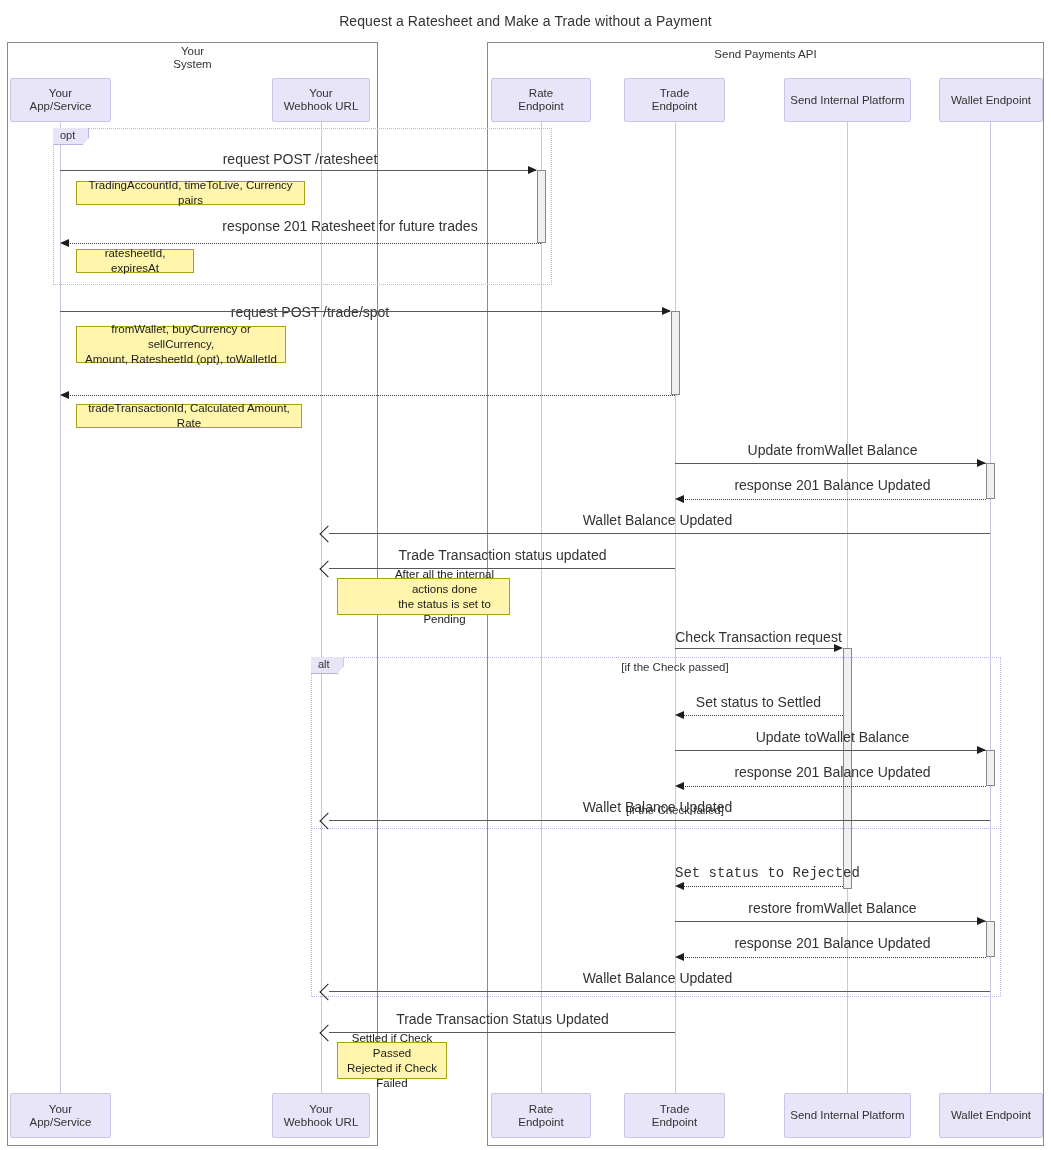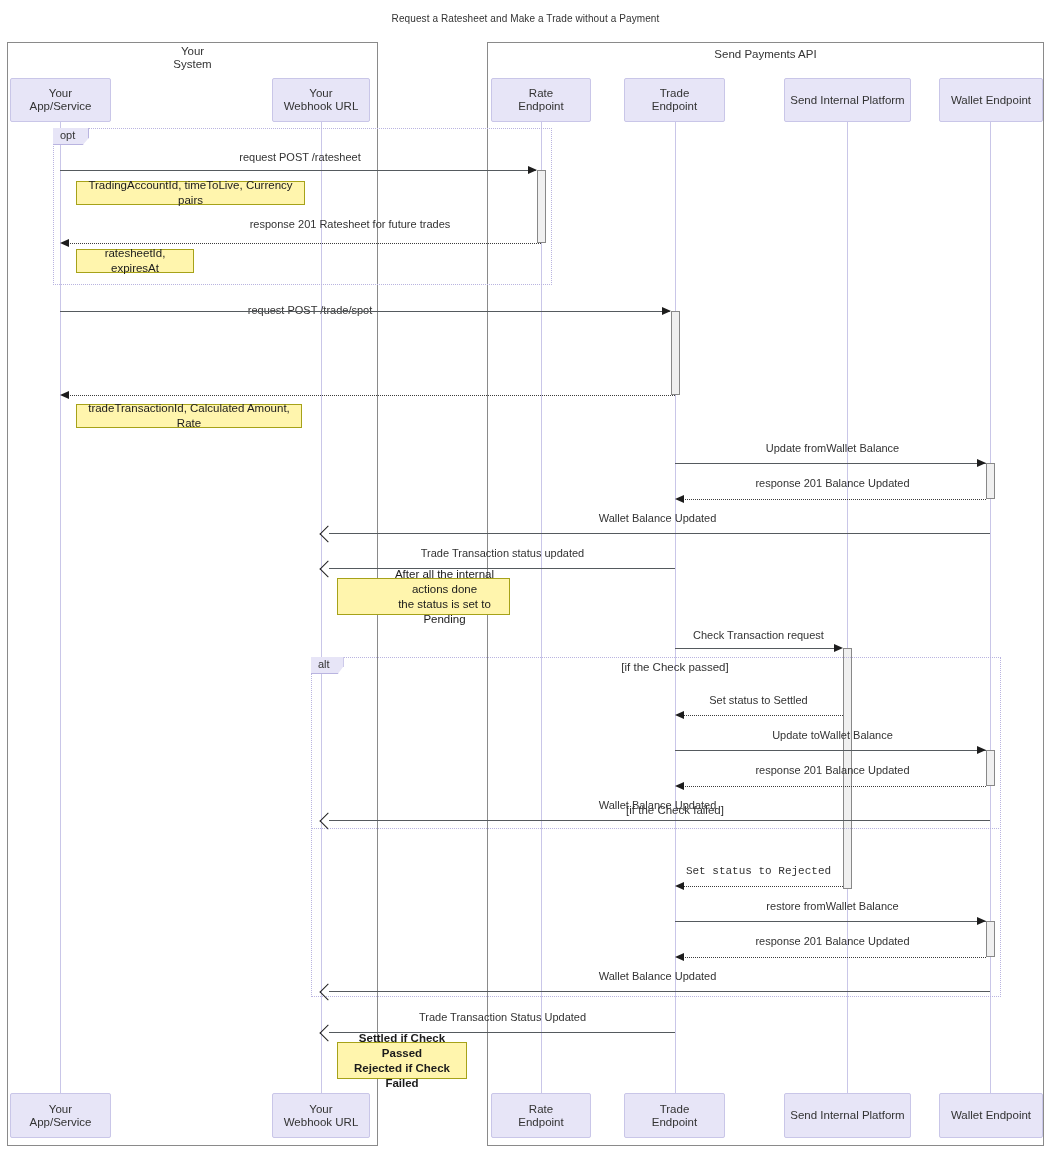--- a/index.html
+++ b/index.html
@@ -15,21 +15,21 @@
     overflow:hidden;
     background:#fff;
   }
 
   
   .diagram-title{
     position:absolute;
     left:0; top:13px;
     width:1051px;
     text-align:center;
-    font-size:10px;
+    font-size:14px;
     color:#333;
     letter-spacing:.1px;
   }
 
   
   .sysbox{
     position:absolute;
     border:1px solid #8a8a8a;
     background:transparent;
     box-sizing:border-box;
@@ -127,21 +127,21 @@
   .arrow-head.left{  border-right:9px solid #1d1d1d; }
   .arrow-open.left{
     position:absolute;
     width:11px;height:11px;
     border-bottom:1.4px solid #1d1d1d;
     border-left:1.4px solid #1d1d1d;
     transform:rotate(45deg);
   }
   .msg-label{
     position:absolute;
-    font-size:11px;
+    font-size:14px;
     color:#333;
     text-align:center;
     white-space:nowrap;
   }
 
   
   .note{
     position:absolute;
     box-sizing:border-box;
     background:#fff5ad;
@@ -211,20 +211,22 @@
 
   <div class="msg-label" style="left:160px;top:218px;width:380px;">response 201 Ratesheet for future trades</div>
   <div class="msg-line dashed" style="left:68px;top:243px;width:473px;"></div>
   <div class="arrow-head left" style="left:60px;top:239px;"></div>
   <div class="note" style="left:76px;top:249px;width:118px;height:24px;">ratesheetId, expiresAt</div>
 
   <div class="msg-label" style="left:160px;top:292px;width:300px;margin-top:12px;">request POST /trade/spot</div>
   <div class="msg-line" style="left:60px;top:311px;width:610px;"></div>
   <div class="arrow-head right" style="left:662px;top:307px;"></div>
   <div class="activation" style="left:671px;top:311px;height:84px;"></div>
+  <div class="note" style="left:76px;top:326px;width:210px;height:37px;">fromWallet, buyCurrency or sellCurrency,
+Amount, RatesheetId (opt), toWalletId</div>
 
   <div class="msg-line dashed" style="left:68px;top:395px;width:607px;"></div>
   <div class="arrow-head left" style="left:60px;top:391px;"></div>
   <div class="note" style="left:76px;top:404px;width:226px;height:24px;">tradeTransactionId, Calculated Amount, Rate</div>
 
   <div class="msg-label" style="left:675px;top:442px;width:315px;">Update fromWallet Balance</div>
   <div class="msg-line" style="left:675px;top:463px;width:311px;"></div>
   <div class="arrow-head right" style="left:977px;top:459px;"></div>
   <div class="activation" style="left:986px;top:463px;height:36px;"></div>
 
@@ -286,16 +288,16 @@
   <div class="msg-line dashed" style="left:683px;top:957px;width:303px;"></div>
   <div class="arrow-head left" style="left:675px;top:953px;"></div>
 
   <div class="msg-label" style="left:440px;top:970px;width:435px;">Wallet Balance Updated</div>
   <div class="msg-line" style="left:329px;top:991px;width:661px;"></div>
   <div class="arrow-open left" style="left:322px;top:986px;"></div>
 
   <div class="msg-label" style="left:330px;top:1011px;width:345px;">Trade Transaction Status Updated</div>
   <div class="msg-line" style="left:329px;top:1032px;width:346px;"></div>
   <div class="arrow-open left" style="left:322px;top:1027px;"></div>
-  <div class="note" style="left:337px;top:1042px;width:130px;height:37px;font-weight:bold;">Settled if Check Passed
+  <div class="note" style="left:337px;top:1042px;width:110px;height:37px;">Settled if Check Passed
 Rejected if Check Failed</div>
 
 </div>
 
 </body></html>

